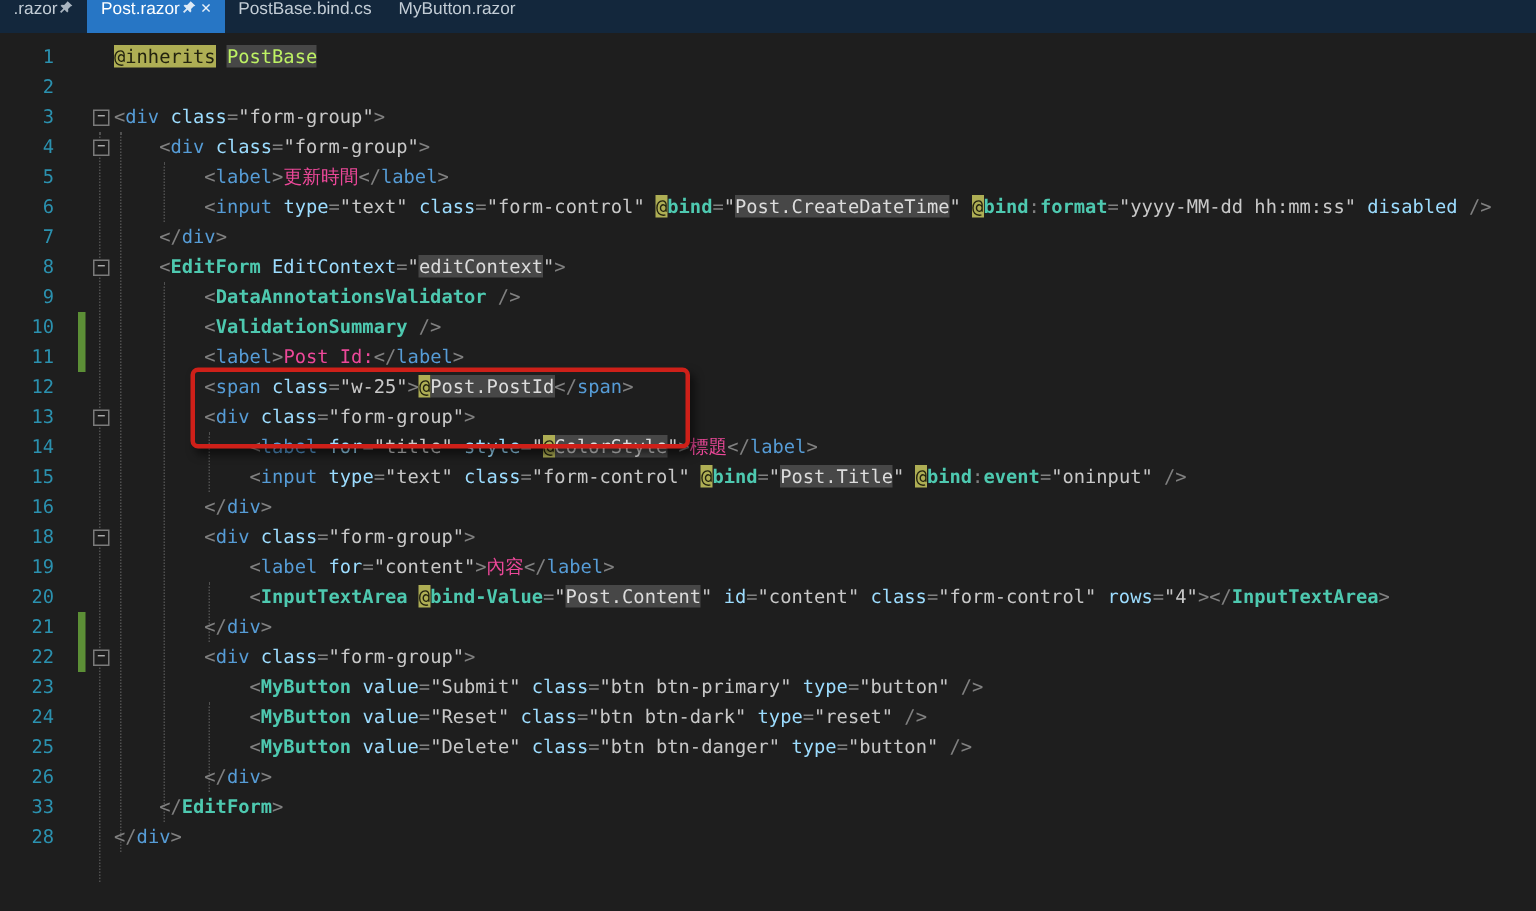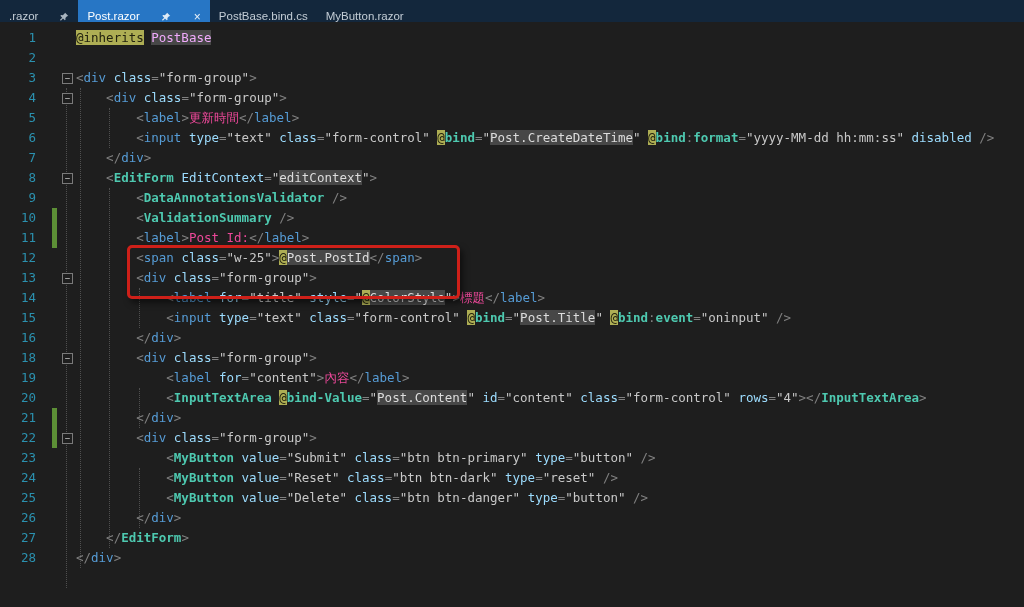--- a/index.html
+++ b/index.html
@@ -2,21 +2,21 @@
 <html style="--editor-bg: #1E1E1E; --tabbar-bg: #13273C; --active-tab: #2776C5; --line-number: #2B91AF; --tag: #569CD6; --component: #4EC9B0; --attribute: #9CDCFE; --string: #C8C8C8; --punctuation: #808080; --csharp-chip-bg: #474747; --razor-chip-bg: #AEAE54; --change-bar: #5C8F36; --annotation-red: #CE2019;"><head>
 <meta charset="utf-8">
 <style>
   html,body{margin:0;padding:0;background:#1E1E1E;overflow:hidden;}
   #window{position:relative;width:1024px;height:607px;background:var(--editor-bg,#1E1E1E);
           font-family:"DejaVu Sans Mono","DejaVu Sans",monospace;}
   
   #tabbar{position:absolute;left:0;top:0;width:100%;height:22px;
           background:var(--tabbar-bg,#13273C);display:flex;align-items:stretch;
           font-family:"Liberation Sans","DejaVu Sans",sans-serif;font-size:11.5px;}
-  .tab{display:flex;align-items:flex-end;gap:21px;padding:0 9px;color:#C3CDD6;cursor:default;white-space:nowrap;}
+  .tab{display:flex;align-items:flex-start;gap:1px;padding:0 9px;color:#C3CDD6;cursor:default;white-space:nowrap;}
   .tab.active{background:var(--active-tab,#2776C5);color:#FFFFFF;}
   .tab .pin{width:10px;height:10px;display:inline-block;opacity:.85;}
   .tab .close{font-size:12px;line-height:10px;margin-left:2px;opacity:.9;}
   
   #editor{position:absolute;left:0;top:22px;right:0;bottom:0;padding-top:6px;overflow:hidden;}
   .guide{position:absolute;width:0;border-left:1px dotted #4F4F4F;z-index:0;}
   #code-lines{position:relative;z-index:1;}
   .line{display:flex;height:20px;line-height:20px;white-space:pre;font-size:12.5px;}
   .lnum{flex:0 0 36px;text-align:right;color:var(--line-number,#2B91AF);user-select:none;}
   .chbar{flex:0 0 5px;margin-left:16px;}
@@ -27,21 +27,21 @@
   .code{white-space:pre;}
   
   .tk-plain{color:#D4D4D4;}
   .tk-punct{color:var(--punctuation,#808080);}
   .tk-tag{color:var(--tag,#569CD6);}
   .tk-comp{color:var(--component,#4EC9B0);font-weight:bold;}
   .tk-attr{color:var(--attribute,#9CDCFE);}
   .tk-str{color:var(--string,#C8C8C8);}
   .tk-text{color:#ec4899;}
   .tk-cs{color:#DCDCDC;background:var(--csharp-chip-bg,#474747);}
-  .tk-cstype{color:#f0abfc;background:var(--csharp-chip-bg,#474747);}
+  .tk-cstype{color:#bef264;background:var(--csharp-chip-bg,#474747);}
   .tk-at,.tk-razor{color:#23230F;background:var(--razor-chip-bg,#AEAE54);}
   
   #annotation-box{position:absolute;left:127px;top:223px;width:327px;height:48px;
                   border:3px solid var(--annotation-red,#CE2019);border-radius:5px;
                   box-shadow:3px 4px 6px rgba(0,0,0,.5);z-index:3;pointer-events:none;}
 </style>
 </head>
 <body>
 
 <div id="window">
@@ -86,21 +86,21 @@
         <div class="line"><span class="lnum">16</span><span class="chbar"></span><span class="foldcol"></span><span class="code"><span class="tk-plain">        </span><span class="tk-punct">&lt;/</span><span class="tk-tag">div</span><span class="tk-punct">&gt;</span></span></div>
         <div class="line"><span class="lnum">18</span><span class="chbar"></span><span class="foldcol"><span class="foldbox">−</span></span><span class="code"><span class="tk-plain">        </span><span class="tk-punct">&lt;</span><span class="tk-tag">div</span><span class="tk-plain"> </span><span class="tk-attr">class</span><span class="tk-punct">=</span><span class="tk-str">"form-group"</span><span class="tk-punct">&gt;</span></span></div>
         <div class="line"><span class="lnum">19</span><span class="chbar"></span><span class="foldcol"></span><span class="code"><span class="tk-plain">            </span><span class="tk-punct">&lt;</span><span class="tk-tag">label</span><span class="tk-plain"> </span><span class="tk-attr">for</span><span class="tk-punct">=</span><span class="tk-str">"content"</span><span class="tk-punct">&gt;</span><span class="tk-text">內容</span><span class="tk-punct">&lt;/</span><span class="tk-tag">label</span><span class="tk-punct">&gt;</span></span></div>
         <div class="line"><span class="lnum">20</span><span class="chbar"></span><span class="foldcol"></span><span class="code"><span class="tk-plain">            </span><span class="tk-punct">&lt;</span><span class="tk-comp">InputTextArea</span><span class="tk-plain"> </span><span class="tk-at">@</span><span class="tk-comp">bind-Value</span><span class="tk-punct">=</span><span class="tk-str">"</span><span class="tk-cs">Post.Content</span><span class="tk-str">"</span><span class="tk-plain"> </span><span class="tk-attr">id</span><span class="tk-punct">=</span><span class="tk-str">"content"</span><span class="tk-plain"> </span><span class="tk-attr">class</span><span class="tk-punct">=</span><span class="tk-str">"form-control"</span><span class="tk-plain"> </span><span class="tk-attr">rows</span><span class="tk-punct">=</span><span class="tk-str">"4"</span><span class="tk-punct">&gt;&lt;/</span><span class="tk-comp">InputTextArea</span><span class="tk-punct">&gt;</span></span></div>
         <div class="line"><span class="lnum">21</span><span class="chbar on"></span><span class="foldcol"></span><span class="code"><span class="tk-plain">        </span><span class="tk-punct">&lt;/</span><span class="tk-tag">div</span><span class="tk-punct">&gt;</span></span></div>
         <div class="line"><span class="lnum">22</span><span class="chbar on"></span><span class="foldcol"><span class="foldbox">−</span></span><span class="code"><span class="tk-plain">        </span><span class="tk-punct">&lt;</span><span class="tk-tag">div</span><span class="tk-plain"> </span><span class="tk-attr">class</span><span class="tk-punct">=</span><span class="tk-str">"form-group"</span><span class="tk-punct">&gt;</span></span></div>
         <div class="line"><span class="lnum">23</span><span class="chbar"></span><span class="foldcol"></span><span class="code"><span class="tk-plain">            </span><span class="tk-punct">&lt;</span><span class="tk-comp">MyButton</span><span class="tk-plain"> </span><span class="tk-attr">value</span><span class="tk-punct">=</span><span class="tk-str">"Submit"</span><span class="tk-plain"> </span><span class="tk-attr">class</span><span class="tk-punct">=</span><span class="tk-str">"btn btn-primary"</span><span class="tk-plain"> </span><span class="tk-attr">type</span><span class="tk-punct">=</span><span class="tk-str">"button"</span><span class="tk-plain"> </span><span class="tk-punct">/&gt;</span></span></div>
         <div class="line"><span class="lnum">24</span><span class="chbar"></span><span class="foldcol"></span><span class="code"><span class="tk-plain">            </span><span class="tk-punct">&lt;</span><span class="tk-comp">MyButton</span><span class="tk-plain"> </span><span class="tk-attr">value</span><span class="tk-punct">=</span><span class="tk-str">"Reset"</span><span class="tk-plain"> </span><span class="tk-attr">class</span><span class="tk-punct">=</span><span class="tk-str">"btn btn-dark"</span><span class="tk-plain"> </span><span class="tk-attr">type</span><span class="tk-punct">=</span><span class="tk-str">"reset"</span><span class="tk-plain"> </span><span class="tk-punct">/&gt;</span></span></div>
         <div class="line"><span class="lnum">25</span><span class="chbar"></span><span class="foldcol"></span><span class="code"><span class="tk-plain">            </span><span class="tk-punct">&lt;</span><span class="tk-comp">MyButton</span><span class="tk-plain"> </span><span class="tk-attr">value</span><span class="tk-punct">=</span><span class="tk-str">"Delete"</span><span class="tk-plain"> </span><span class="tk-attr">class</span><span class="tk-punct">=</span><span class="tk-str">"btn btn-danger"</span><span class="tk-plain"> </span><span class="tk-attr">type</span><span class="tk-punct">=</span><span class="tk-str">"button"</span><span class="tk-plain"> </span><span class="tk-punct">/&gt;</span></span></div>
         <div class="line"><span class="lnum">26</span><span class="chbar"></span><span class="foldcol"></span><span class="code"><span class="tk-plain">        </span><span class="tk-punct">&lt;/</span><span class="tk-tag">div</span><span class="tk-punct">&gt;</span></span></div>
-        <div class="line"><span class="lnum">27</span><span class="chbar"></span><span class="foldcol"></span><span class="code"><span class="tk-plain">    </span><span class="tk-punct">&lt;/</span><span class="tk-comp">EditForm</span><span class="tk-punct">&gt;</span></span></div>
+        <div class="line"><span class="lnum">33</span><span class="chbar"></span><span class="foldcol"></span><span class="code"><span class="tk-plain">    </span><span class="tk-punct">&lt;/</span><span class="tk-comp">EditForm</span><span class="tk-punct">&gt;</span></span></div>
         <div class="line"><span class="lnum">28</span><span class="chbar"></span><span class="foldcol"></span><span class="code"><span class="tk-punct">&lt;/</span><span class="tk-tag">div</span><span class="tk-punct">&gt;</span></span></div>
       </div>
     <div id="annotation-box"></div>
   <div class="guide" style="left: 66px; top: 66px; height: 500px;"></div>
       <div class="guide" style="left: 80px; top: 66px; height: 480px;"></div>
       <div class="guide" style="left: 109.04px; top: 86px; height: 40px;"></div>
       <div class="guide" style="left: 109.04px; top: 166px; height: 360px;"></div>
       <div class="guide" style="left: 139.08px; top: 266px; height: 40px;"></div>
       <div class="guide" style="left: 139.08px; top: 366px; height: 40px;"></div>
       <div class="guide" style="left: 139.08px; top: 446px; height: 60px;"></div>

